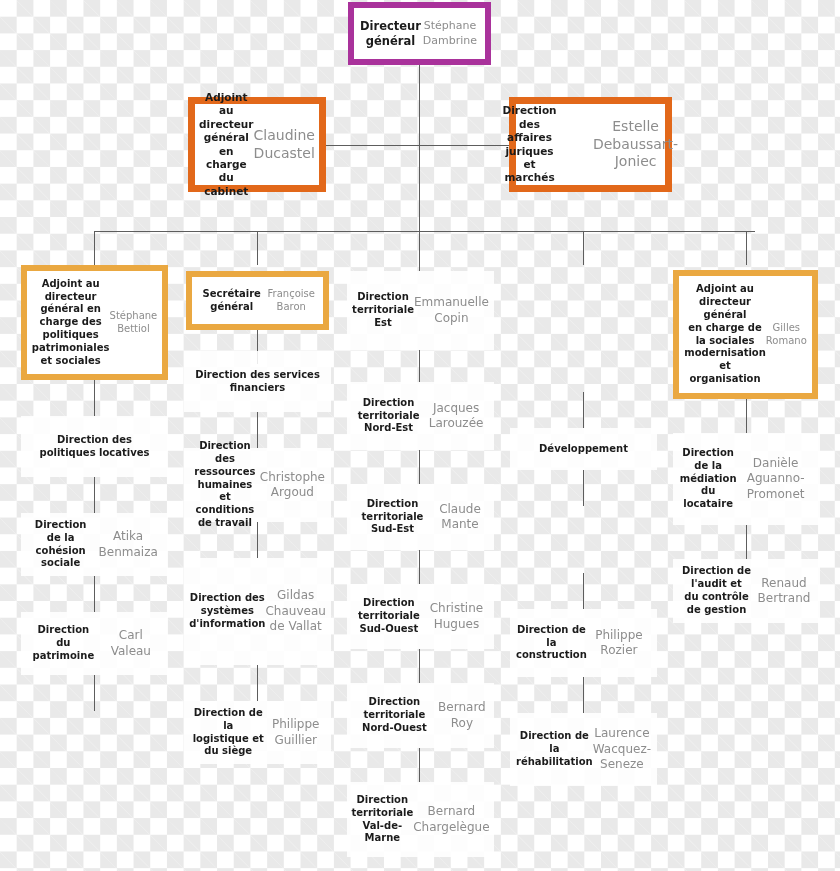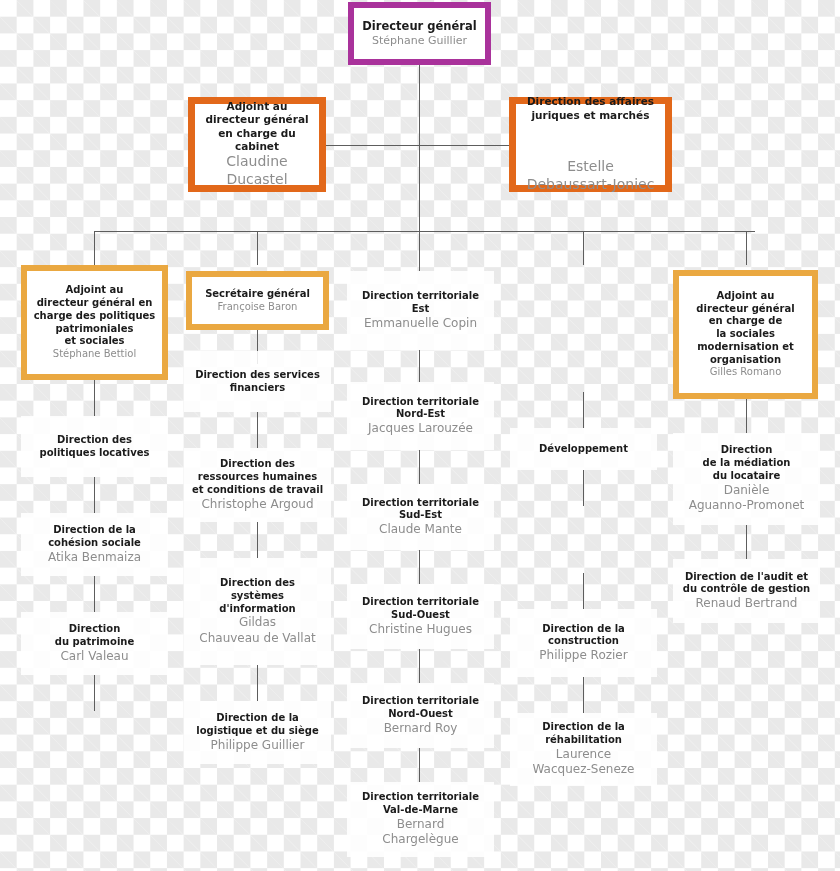--- a/index.html
+++ b/index.html
@@ -32,21 +32,21 @@
     background: #5d5d5d;
   }
   .vline { width: 1px; }
   .hline { height: 1px; }
 
   
   .node {
     position: absolute;
     box-sizing: border-box;
     display: flex;
-    flex-direction: column;
+    flex-direction: row;
     align-items: center;
     justify-content: center;
     text-align: center;
     padding: 12px 6px;
   }
   .node .title {
     font-weight: bold;
     color: #1b1b1b;
     line-height: 1.28;
   }
@@ -127,21 +127,21 @@
   <div class="line vline" style="left:583px; top:392px; height:36px;"></div>
   <div class="line vline" style="left:583px; top:470px; height:36px;"></div>
   <div class="line vline" style="left:583px; top:573px; height:36px;"></div>
   <div class="line vline" style="left:583px; top:677px; height:36px;"></div>
 
   <div class="line vline" style="left:746px; top:399px; height:34px;"></div>
   <div class="line vline" style="left:746px; top:525px; height:34px;"></div>
 
   <div class="node lvl1" style="left:348px; top:2px; width:143px; height:63px;">
     <div class="title">Directeur général</div>
-    <div class="person">Stéphane Guillier</div>
+    <div class="person">Stéphane Dambrine</div>
   </div>
 
   <div class="node lvl2" style="left:188px; top:97px; width:138px; height:95px;">
     <div class="title">
         <div>Adjoint au</div>
         <div>directeur général</div>
         <div>en charge du cabinet</div>
       </div>
     <div class="person">Claudine Ducastel</div>
   </div>

